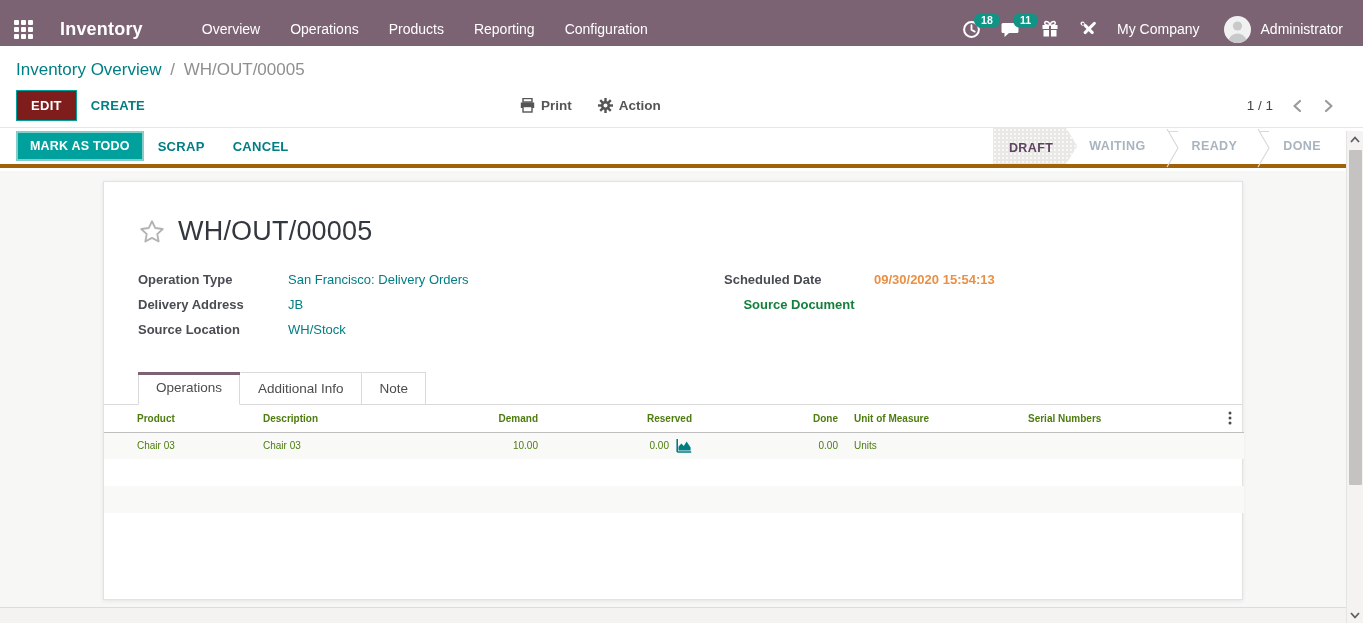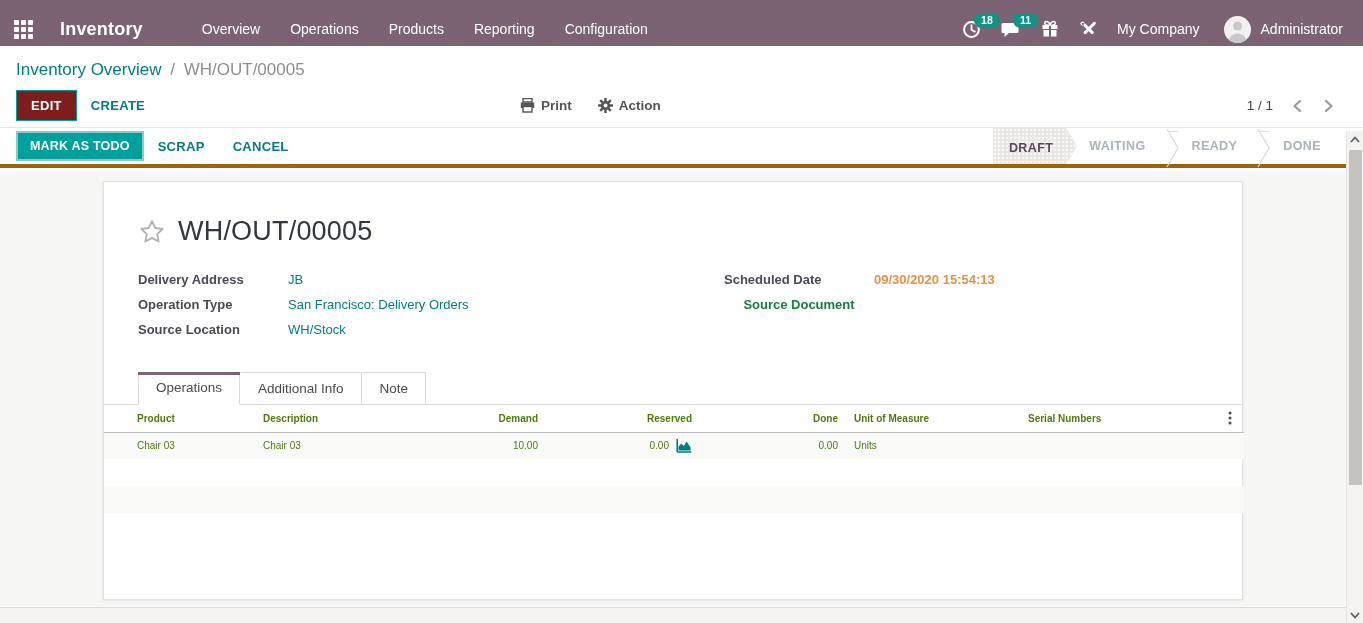--- a/index.html
+++ b/index.html
@@ -268,26 +268,26 @@
         <svg width="28" height="28" viewBox="0 0 24 24">
             <path d="M12 2.8 14.8 8.6 21.2 9.4 16.5 13.8 17.7 20.1 12 17 6.3 20.1 7.5 13.8 2.8 9.4 9.2 8.6z" fill="none" stroke="#b3b3b3" stroke-width="1.6" stroke-linejoin="round"></path>
           </svg>
       </span>
       <h1 class="doc-title">WH/OUT/00005</h1>
     </div>
 
     <div class="field-groups">
       <div class="fg">
         <div class="field-row">
+          <span class="f-label">Operation Type</span>
+          <span class="f-value">San Francisco: Delivery Orders</span>
+        </div>
+        <div class="field-row">
           <span class="f-label">Delivery Address</span>
           <span class="f-value">JB</span>
-        </div>
-        <div class="field-row">
-          <span class="f-label">Operation Type</span>
-          <span class="f-value">San Francisco: Delivery Orders</span>
         </div>
         <div class="field-row">
           <span class="f-label">Source Location</span>
           <span class="f-value">WH/Stock</span>
         </div>
       </div>
       <div class="fg fg-right">
         <div class="field-row">
           <span class="f-label">Scheduled Date</span>
           <span class="f-value orange">09/30/2020 15:54:13</span>

